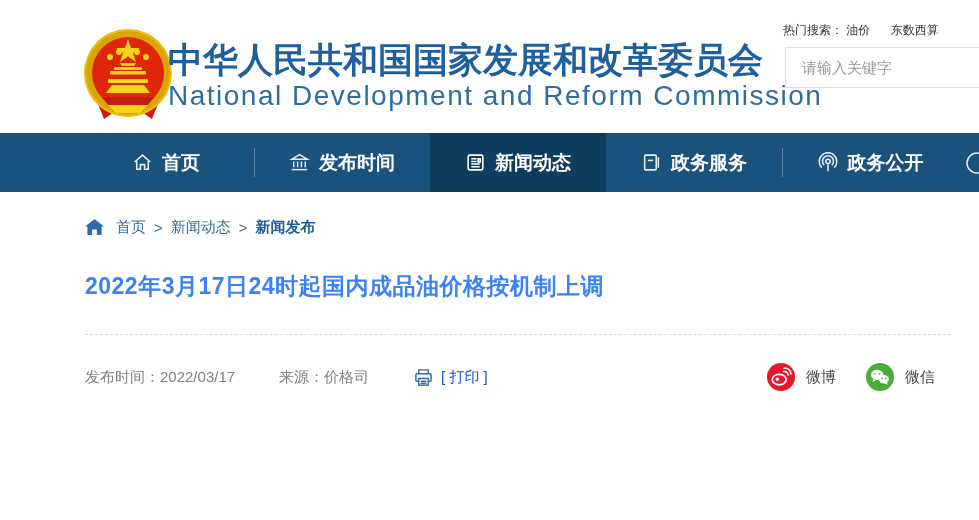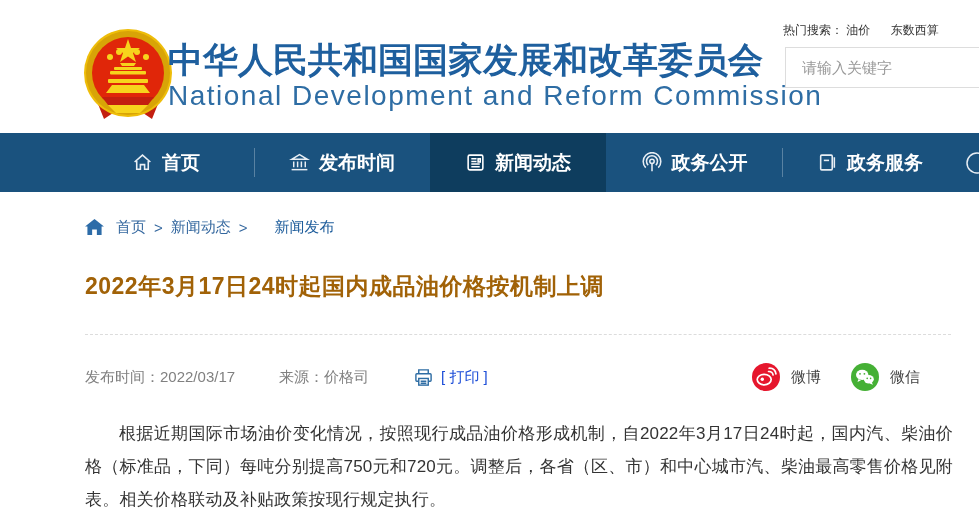--- a/index.html
+++ b/index.html
@@ -33,29 +33,29 @@
   .nav-item.active { background: #0e3d5e; }
   .nav-item.active::before, .nav-item.active + .nav-item::before { display: none; }
   .nav-item svg { display: block; }
   .nav-more { position: absolute; right: -11px; top: 17px; width: 26px; height: 26px; cursor: pointer; }
 
   
   .breadcrumb { display: flex; align-items: center; gap: 8px; margin: 26px 0 0 85px;
     font-size: 15px; color: #35689f; }
   .breadcrumb .crumb { cursor: pointer; }
   .breadcrumb .sep { color: #35689f; }
-  .breadcrumb .crumb.current { font-weight: normal; color: #1d5c9b; cursor: default; margin-left: 19px; }
+  .breadcrumb .crumb.current { font-weight: bold; color: #1d5c9b; cursor: default; }
   .bc-home { margin-right: 4px; display: flex; align-items: center; }
 
   
-  .article-title { margin: 34px 28px 0 85px; font-size: 23px; font-weight: bold; color: #a16207;
+  .article-title { margin: 34px 28px 0 85px; font-size: 23px; font-weight: bold; color: #3b82f6;
     letter-spacing: 0.5px; }
   .divider { margin: 32px 28px 0 85px; border-top: 1px dashed #dcdcdc; height: 0; }
 
-  .meta-row { margin: 28px 59px 0 85px; display: flex; align-items: center; font-size: 15px; color: #808080; }
+  .meta-row { margin: 28px 44px 0 85px; display: flex; align-items: center; font-size: 15px; color: #808080; }
   .meta-item { margin-right: 44px; white-space: nowrap; }
   .print-group { display: flex; align-items: center; gap: 7px; color: #1d4ed8; cursor: pointer; }
   .share-group { margin-left: auto; display: flex; gap: 30px; }
   .share-item { display: flex; align-items: center; gap: 11px; cursor: pointer; color: #444; }
   .share-item svg { display: block; }
 
   .article-body { margin: 26px 26px 0 85px; font-size: 17px; line-height: 33px; color: #333;
     text-align: justify; text-indent: 2em; letter-spacing: 0.2px; }
 </style>
 </head>
@@ -126,36 +126,36 @@
     <div class="nav-item active">
       <svg width="21" height="21" viewBox="0 0 20 20" fill="none" stroke="#ffffff" stroke-width="1.5">
         <rect x="3" y="3" width="14" height="14" rx="1.5"></rect>
         <path d="M6 6.5 H11 M6 9 H11 M6 11.5 H14 M6 14 H14"></path>
         <rect x="12.5" y="6.5" width="2" height="3"></rect>
       </svg>
       <span>新闻动态</span>
     </div>
 
     <div class="nav-item">
+      <svg width="21" height="21" viewBox="0 0 20 20" fill="none" stroke="#e8eef4" stroke-width="1.5">
+        <rect x="3.5" y="3" width="11" height="14" rx="1"></rect>
+        <path d="M6.5 8 H11.5"></path>
+        <path d="M16.5 5 V15"></path>
+      </svg>
+      <span>政务服务</span>
+    </div>
+
+    <div class="nav-item">
       <svg width="22" height="22" viewBox="0 0 20 20" fill="none" stroke="#e8eef4" stroke-width="1.4">
         <circle cx="10" cy="8.5" r="2"></circle>
         <path d="M6.5 12 a5 5 0 1 1 7 0"></path>
         <path d="M4.3 14.2 a8 8 0 1 1 11.4 0"></path>
         <path d="M10 10.5 V17.5"></path>
       </svg>
       <span>政务公开</span>
-    </div>
-
-    <div class="nav-item">
-      <svg width="21" height="21" viewBox="0 0 20 20" fill="none" stroke="#e8eef4" stroke-width="1.5">
-        <rect x="3.5" y="3" width="11" height="14" rx="1"></rect>
-        <path d="M6.5 8 H11.5"></path>
-        <path d="M16.5 5 V15"></path>
-      </svg>
-      <span>政务服务</span>
     </div>
 
     <svg class="nav-more" viewBox="0 0 26 26" fill="none" stroke="#e8eef4" stroke-width="1.5">
       <circle cx="13" cy="13" r="10"></circle>
     </svg>
   </div>
 
   <div class="breadcrumb">
     <span class="bc-home">
       <svg width="19" height="17" viewBox="0 0 20 18" fill="#2d6ca8">
@@ -211,15 +211,14 @@
           <circle cx="9" cy="10.8" r="0.9" fill="#45b035"></circle>
           <circle cx="13.4" cy="10.8" r="0.9" fill="#45b035"></circle>
           <circle cx="16.2" cy="15.4" r="0.8" fill="#45b035"></circle>
           <circle cx="19.6" cy="15.4" r="0.8" fill="#45b035"></circle>
         </svg>
         <span>微信</span>
       </span>
     </span>
   </div>
 
-  <p class="article-body">根据近期国际市场油价变化情况，按照现行成品油价格形成机制，自2022年3月17日24时起，国内汽、柴油价格（标准品，下同）每吨分别提高750元和720元。调整后，各省（区、市）和中心城市汽、柴油最高零售价格见附表。相关价格联动及补贴政策按现行规定执行。</p>
 
 </div>
 
 </body></html>

